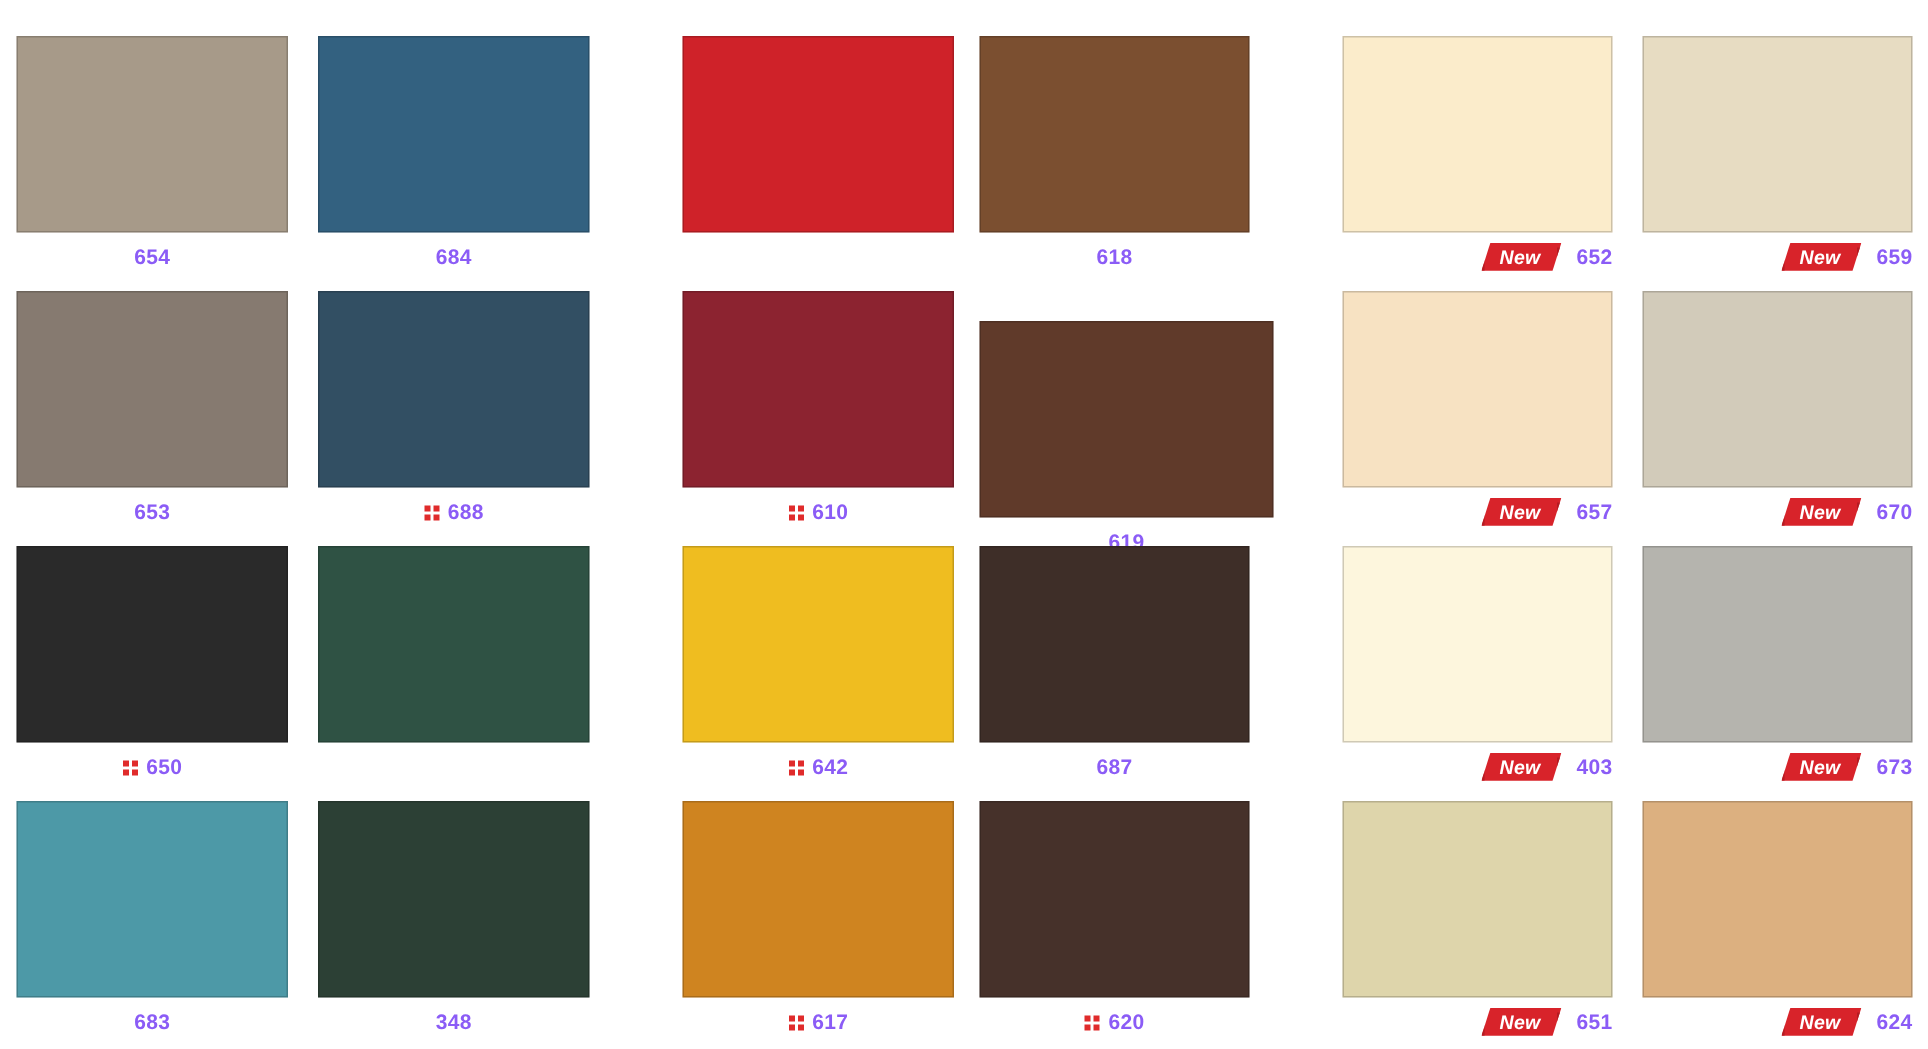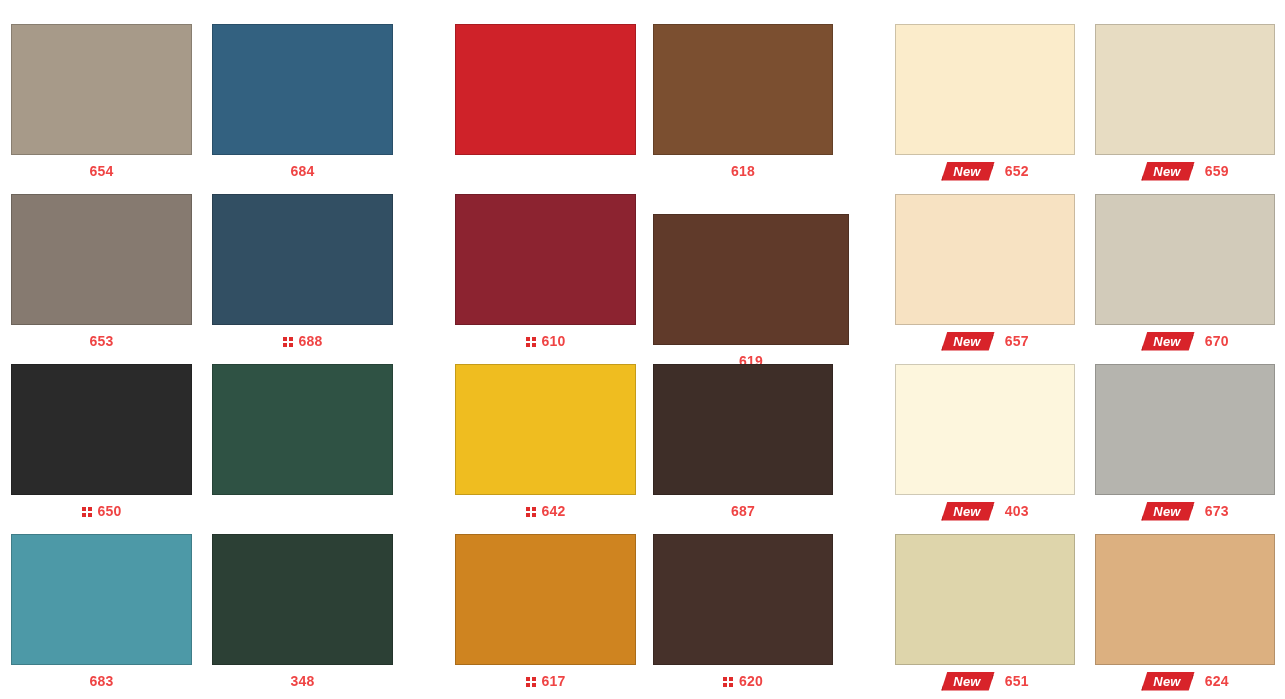--- a/index.html
+++ b/index.html
@@ -40,31 +40,31 @@
     position: absolute;
     left: 0;
     top: 131px;
     width: 100%;
     height: 32px;
     display: flex;
     align-items: center;
     justify-content: center;
   }
   .caption.left {
-    justify-content: center;
+    justify-content: flex-end;
   }
   .cap-inner {
     display: flex;
     align-items: center;
   }
   .code {
     font-family: "Liberation Sans", sans-serif;
     font-size: 14px;
     font-weight: bold;
-    color: #ef4444;
+    color: #8b5cf6;
     letter-spacing: 0.2px;
     line-height: 1;
   }
 
   
   .dots-icon {
     display: inline-block;
     width: 11px;
     height: 11px;
     margin-right: 5px;

